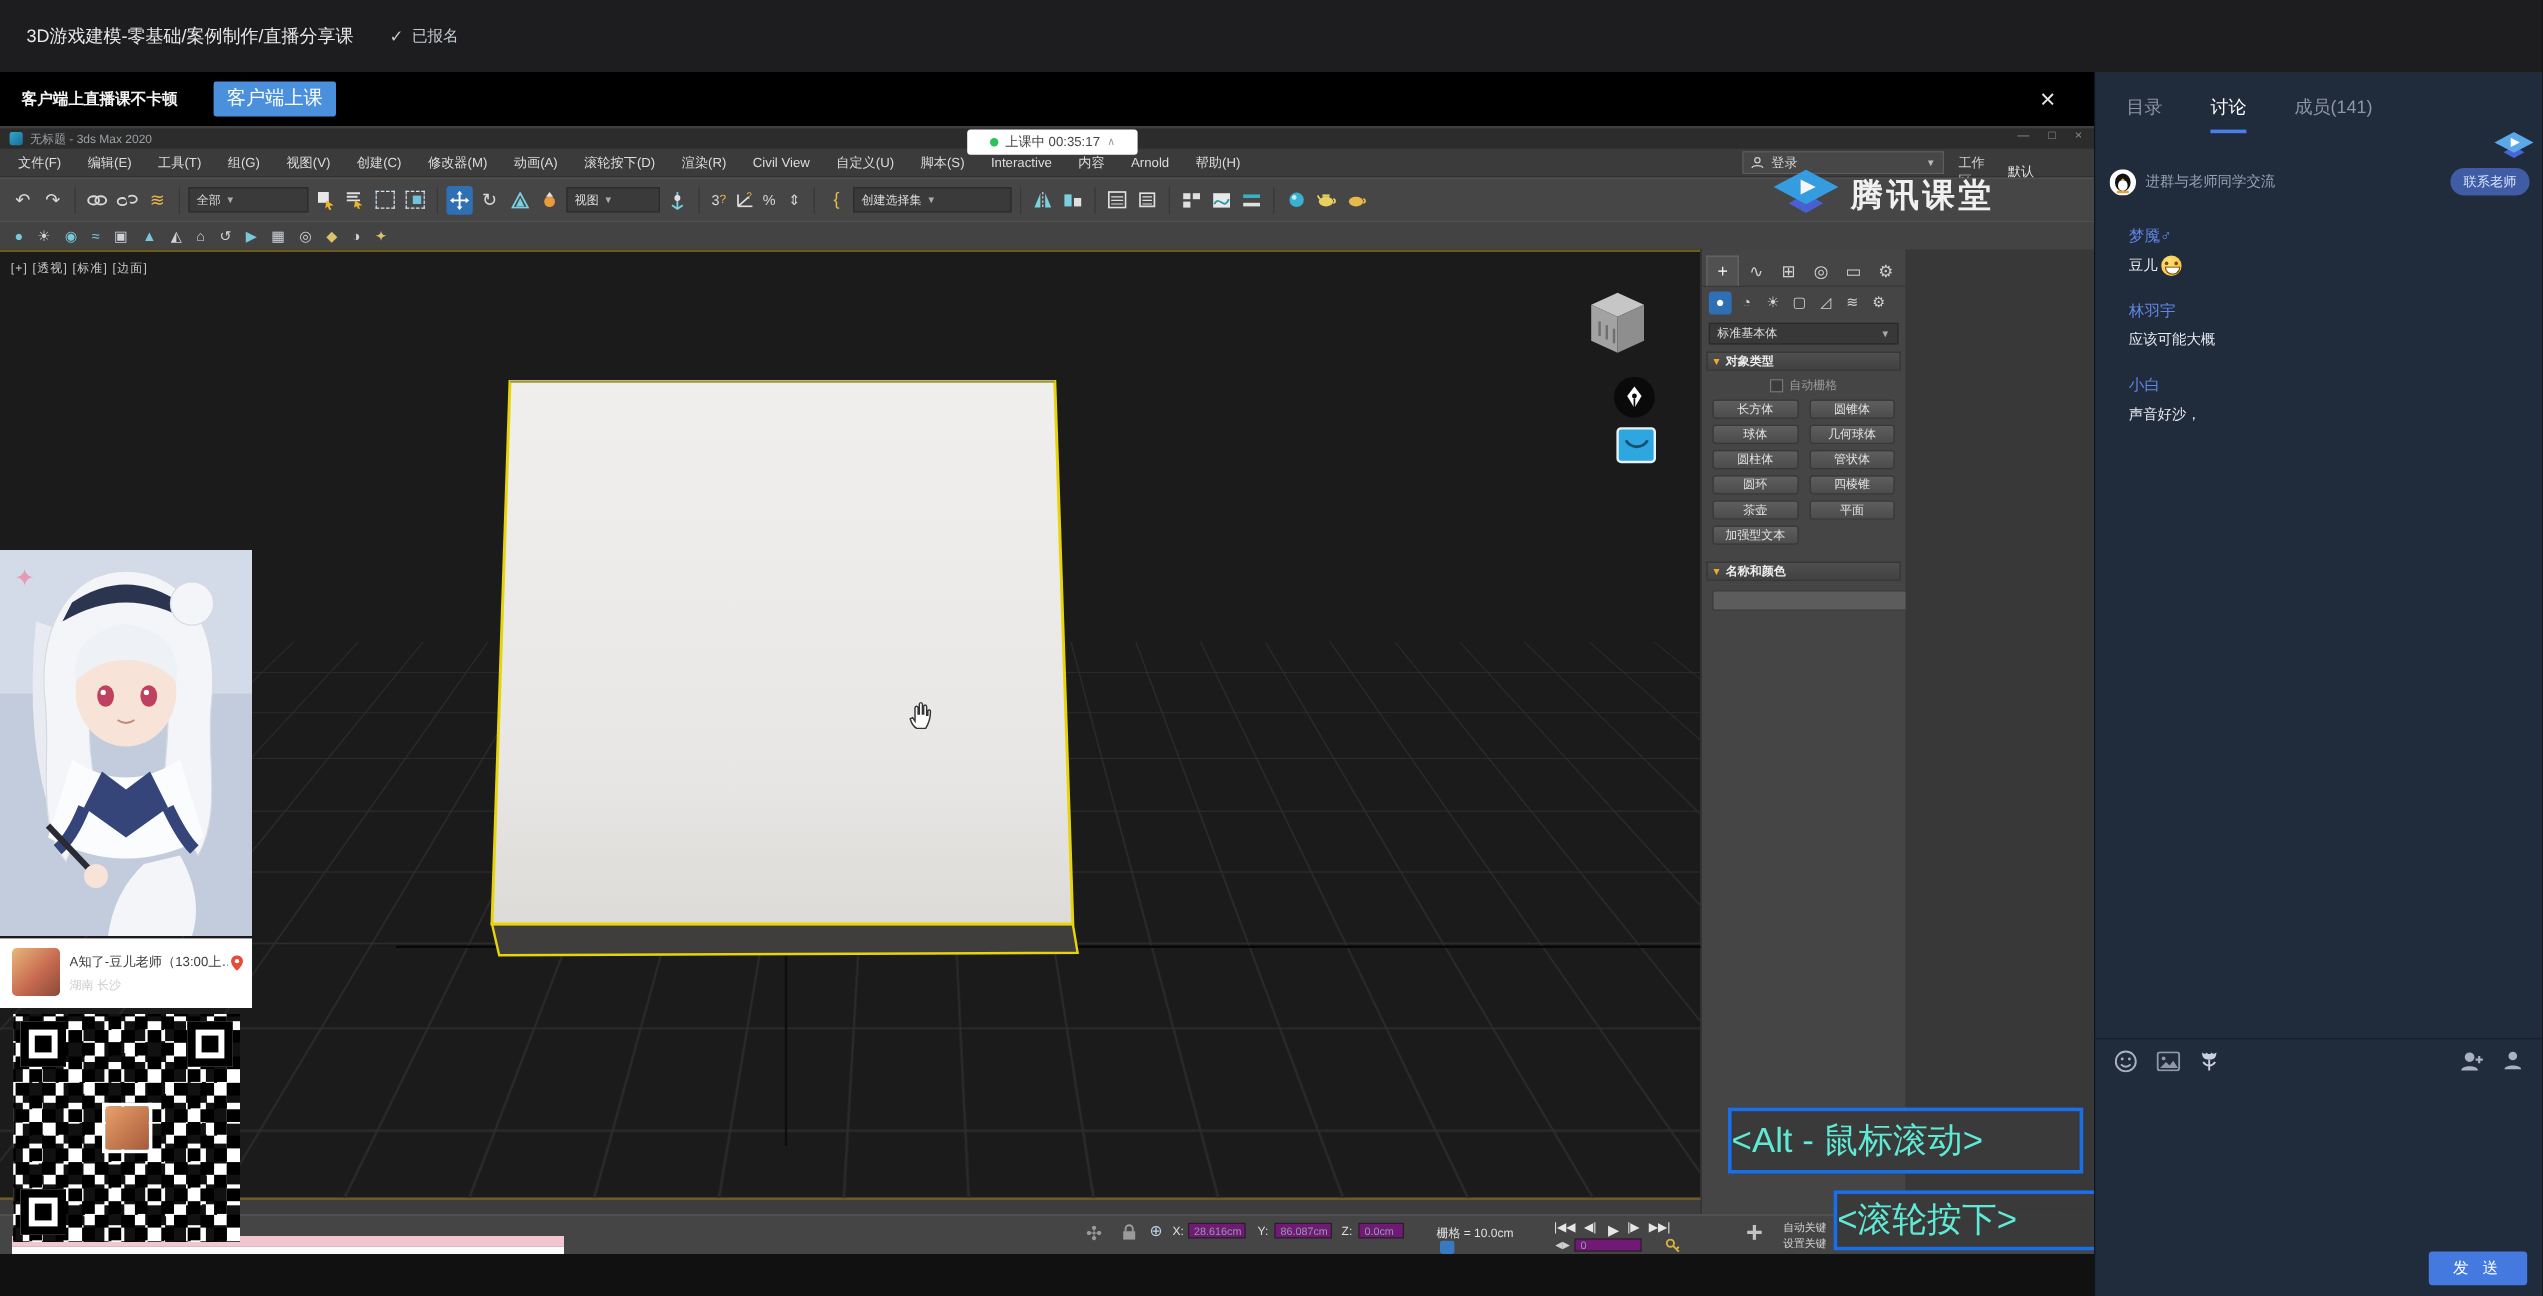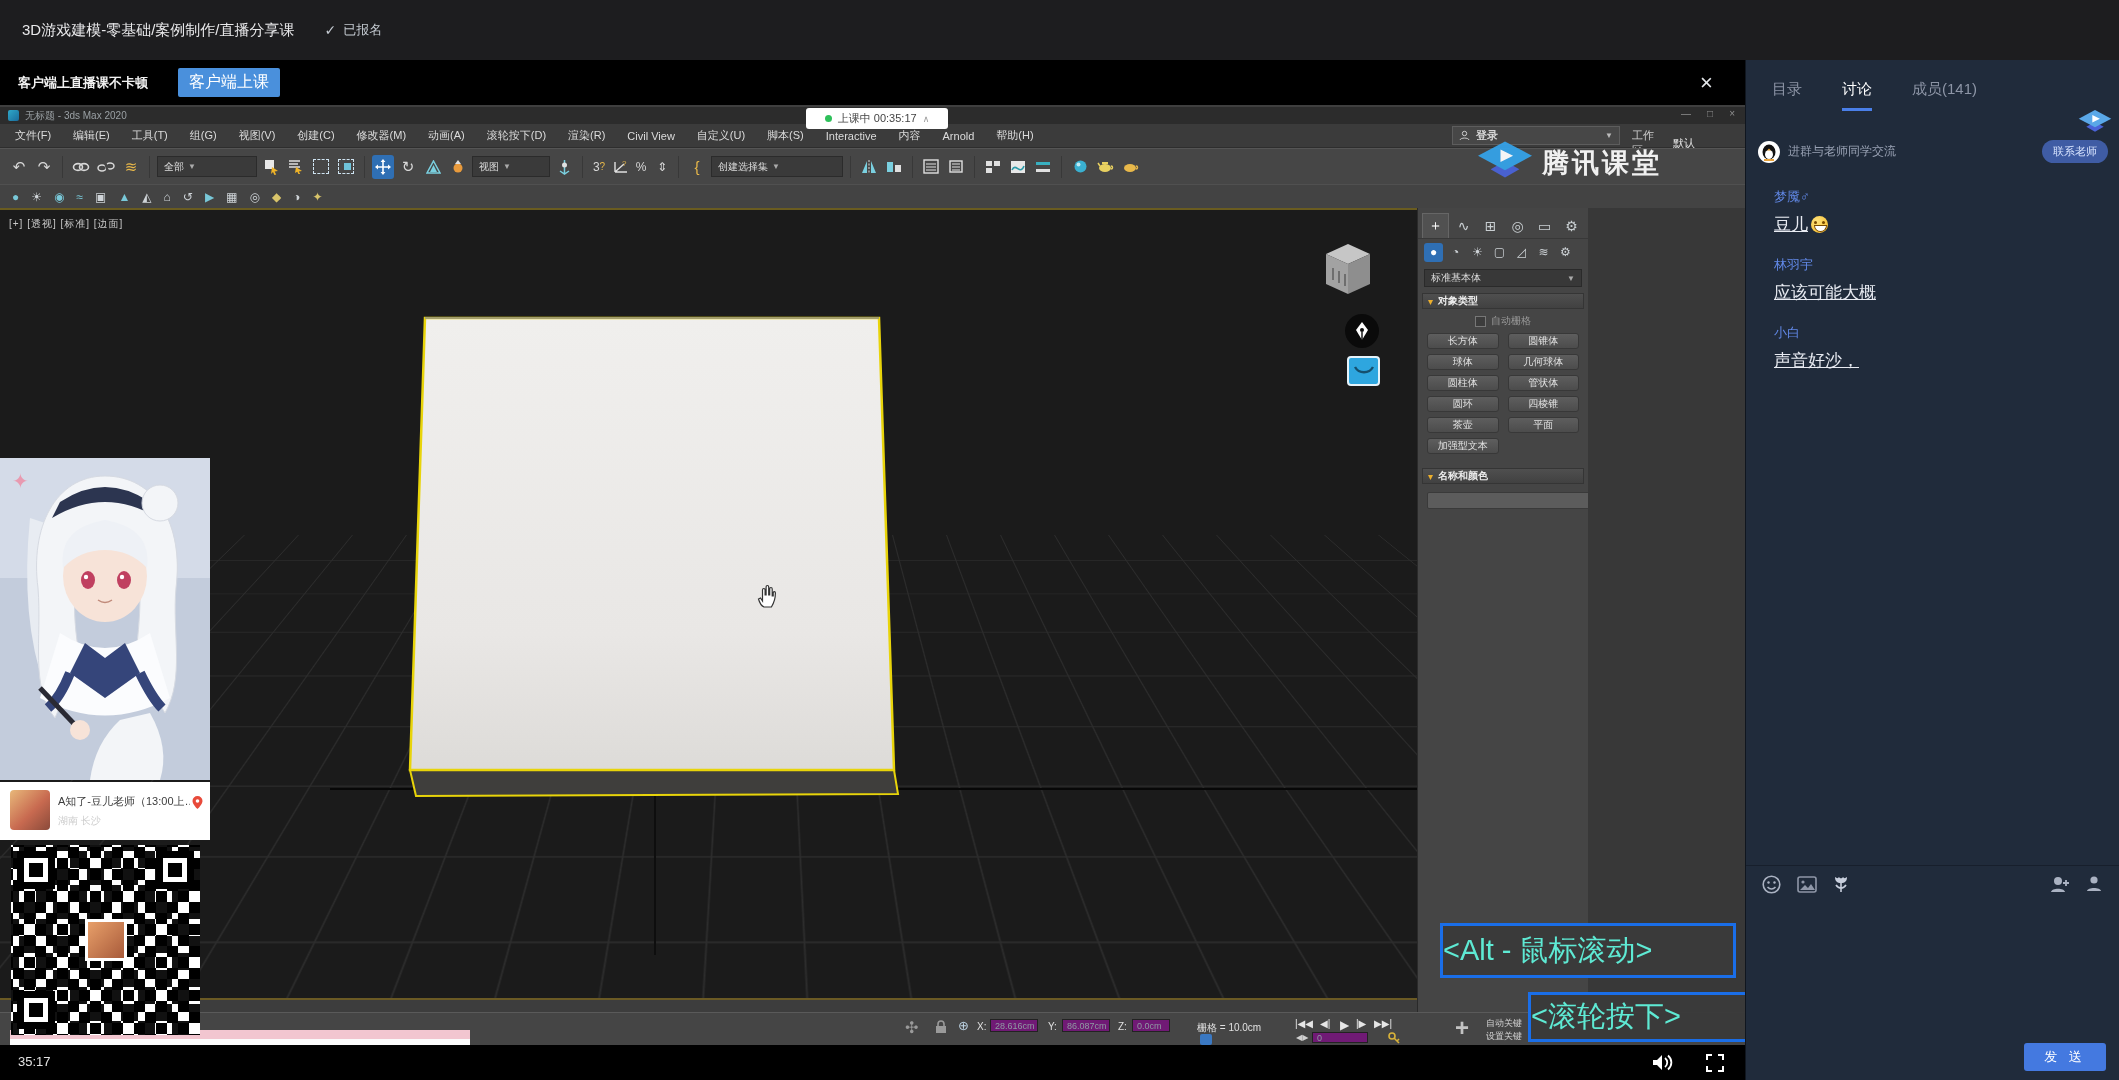--- a/index.html
+++ b/index.html
@@ -26,21 +26,21 @@
 
   
   .video{position:absolute;left:0;top:105px;width:1745px;height:940px;background:#3f3f3f;overflow:hidden;z-index:10;}
 
   .mx-title{position:absolute;left:0;top:2px;width:1745px;height:17px;background:#2c2c2c;display:flex;align-items:center;padding-left:8px;gap:6px;box-sizing:border-box;color:#9aa0a4;font-size:10px;}
   .mx-appicon{width:11px;height:11px;background:linear-gradient(135deg,#2fa8c8,#1a6c9c);border-radius:2px;}
   .mx-winbtns{position:absolute;right:10px;top:3px;display:flex;gap:16px;color:#8f8f8f;font-size:10px;}
 
   .mx-menu{position:absolute;left:0;top:19px;width:1745px;height:24px;background:#3b3b3b;border-bottom:1px solid #2e2e2e;display:flex;align-items:center;padding-left:4px;box-sizing:border-box;}
   .mx-menu>span{color:#dcdcdc;font-size:11px;padding:0 11px;}
-  .mx-login{position:absolute;left:1452px;top:21px;width:168px;height:19px;background:#474747;border:1px solid #5d5d5d;display:flex;align-items:center;gap:6px;padding:0 6px;box-sizing:border-box;color:#d8d8d8;font-size:11px;font-weight:bold;}
+  .mx-login{position:absolute;left:1452px;top:21px;width:168px;height:19px;background:#474747;border:1px solid #5d5d5d;display:flex;align-items:center;gap:6px;padding:0 6px;box-sizing:border-box;color:#d8d8d8;font-size:11px;}
   .mx-login .dd{margin-left:auto;font-size:8px;color:#bbb;}
   .mx-ws{position:absolute;left:1632px;top:23px;display:flex;align-items:center;gap:6px;color:#cfcfcf;font-size:11px;}
   .mx-ws .wsfield{width:74px;color:#e0e0e0;}
 
   .mx-tb1{position:absolute;left:0;top:43px;width:1745px;height:36px;background:#464646;border-top:1px solid #555;display:flex;align-items:center;gap:3px;padding-left:8px;box-sizing:border-box;}
   .ti{min-width:22px;height:24px;display:flex;align-items:center;justify-content:center;color:#d8d8d8;font-size:15px;}
   .ti.small{font-size:12px;min-width:18px;}
   .ti.gold{color:#e8b84a;}
   .ti.cyan{color:#7ad0e0;}
   .ti.active{background:#2f6fb4;border-radius:3px;color:#fff;}
@@ -134,21 +134,21 @@
   .chat-tabs{display:flex;gap:40px;padding:20px 0 0 26px;}
   .ctab{color:#8d95a6;font-size:15px;padding-bottom:9px;}
   .ctab.act{color:#fff;border-bottom:3px solid #4a7fe8;}
   .cap2{position:absolute;left:332px;top:50px;}
   .notice{position:absolute;left:12px;top:80px;width:350px;display:flex;align-items:center;gap:8px;}
   .notice .ntxt{color:#98a1b3;font-size:12px;}
   .pill{margin-left:auto;background:rgba(74,110,200,.75);color:#d8e4ff;font-size:11px;padding:4px 11px;border-radius:12px;}
   .msgs{position:absolute;left:28px;top:128px;width:320px;}
   .msg{margin-bottom:20px;}
   .mname{color:#6188e6;font-size:13px;margin-bottom:7px;}
-  .mtext{color:#e8ebf2;font-size:17px;display:flex;align-items:center;gap:3px;text-decoration:underline;}
+  .mtext{color:#e8ebf2;font-size:12px;display:flex;align-items:center;gap:3px;}
   .emoji{width:17px;height:17px;border-radius:50%;background:radial-gradient(circle at 35% 30%,#ffe27a,#f5b824);position:relative;display:inline-block;}
   .emoji:before{content:"";position:absolute;left:3px;top:5px;width:3px;height:3px;border-radius:50%;background:#7a4a00;box-shadow:8px 0 0 #7a4a00;}
   .emoji:after{content:"";position:absolute;left:3px;top:9px;width:11px;height:5px;border-radius:0 0 8px 8px;background:#fff;border:1px solid #7a4a00;}
   .cfoot-div{position:absolute;left:0;top:805px;width:374px;height:1px;background:#171f2c;}
   .cicons{position:absolute;left:16px;top:815px;display:flex;gap:16px;align-items:center;}
   .cicons2{position:absolute;right:16px;top:815px;display:flex;gap:14px;align-items:center;}
   .send{position:absolute;left:278px;top:983px;width:82px;height:28px;background:#4479e0;border-radius:3px;color:#fff;font-size:13px;display:flex;align-items:center;justify-content:center;letter-spacing:4px;}
 </style>
 </head>
 <body>
@@ -569,30 +569,20 @@
     </div>
 
     <div class="qr">
       <span class="fd" style="left:6px;top:6px"></span>
       <span class="fd" style="right:6px;top:6px"></span>
       <span class="fd" style="left:6px;bottom:6px"></span>
       <span class="ph"></span>
     </div>
   </div>
 
-  <div class="pbar">
-    <span class="ptime">35:17</span>
-    <svg class="abs" style="left:1652px;top:8px" width="22" height="19" viewBox="0 0 22 19">
-      <path d="M1 7h4l5-5v15l-5-5H1z" fill="#fff"></path>
-      <path d="M13 5c3 2.5 3 6.5 0 9M16 2.5c4.5 4 4.5 10 0 14" stroke="#fff" stroke-width="1.8" fill="none"></path>
-    </svg>
-    <svg class="abs" style="left:1706px;top:9px" width="18" height="18" viewBox="0 0 18 18">
-      <path d="M1 6V1h5M12 1h5v5M17 12v5h-5M6 17H1v-5" fill="none" stroke="#fff" stroke-width="2"></path>
-    </svg>
-  </div>
 
   <aside class="chat">
     <div class="chat-tabs">
       <span class="ctab">目录</span>
       <span class="ctab act">讨论</span>
       <span class="ctab">成员(141)</span>
     </div>
     <svg class="cap2" width="34" height="26" viewBox="0 0 60 48">
       <polygon points="30,22 46,31 30,40 14,31" fill="#4a63d8"></polygon>
       <polygon points="30,0 60,16 30,32 0,16" fill="#5aa8e8"></polygon>

